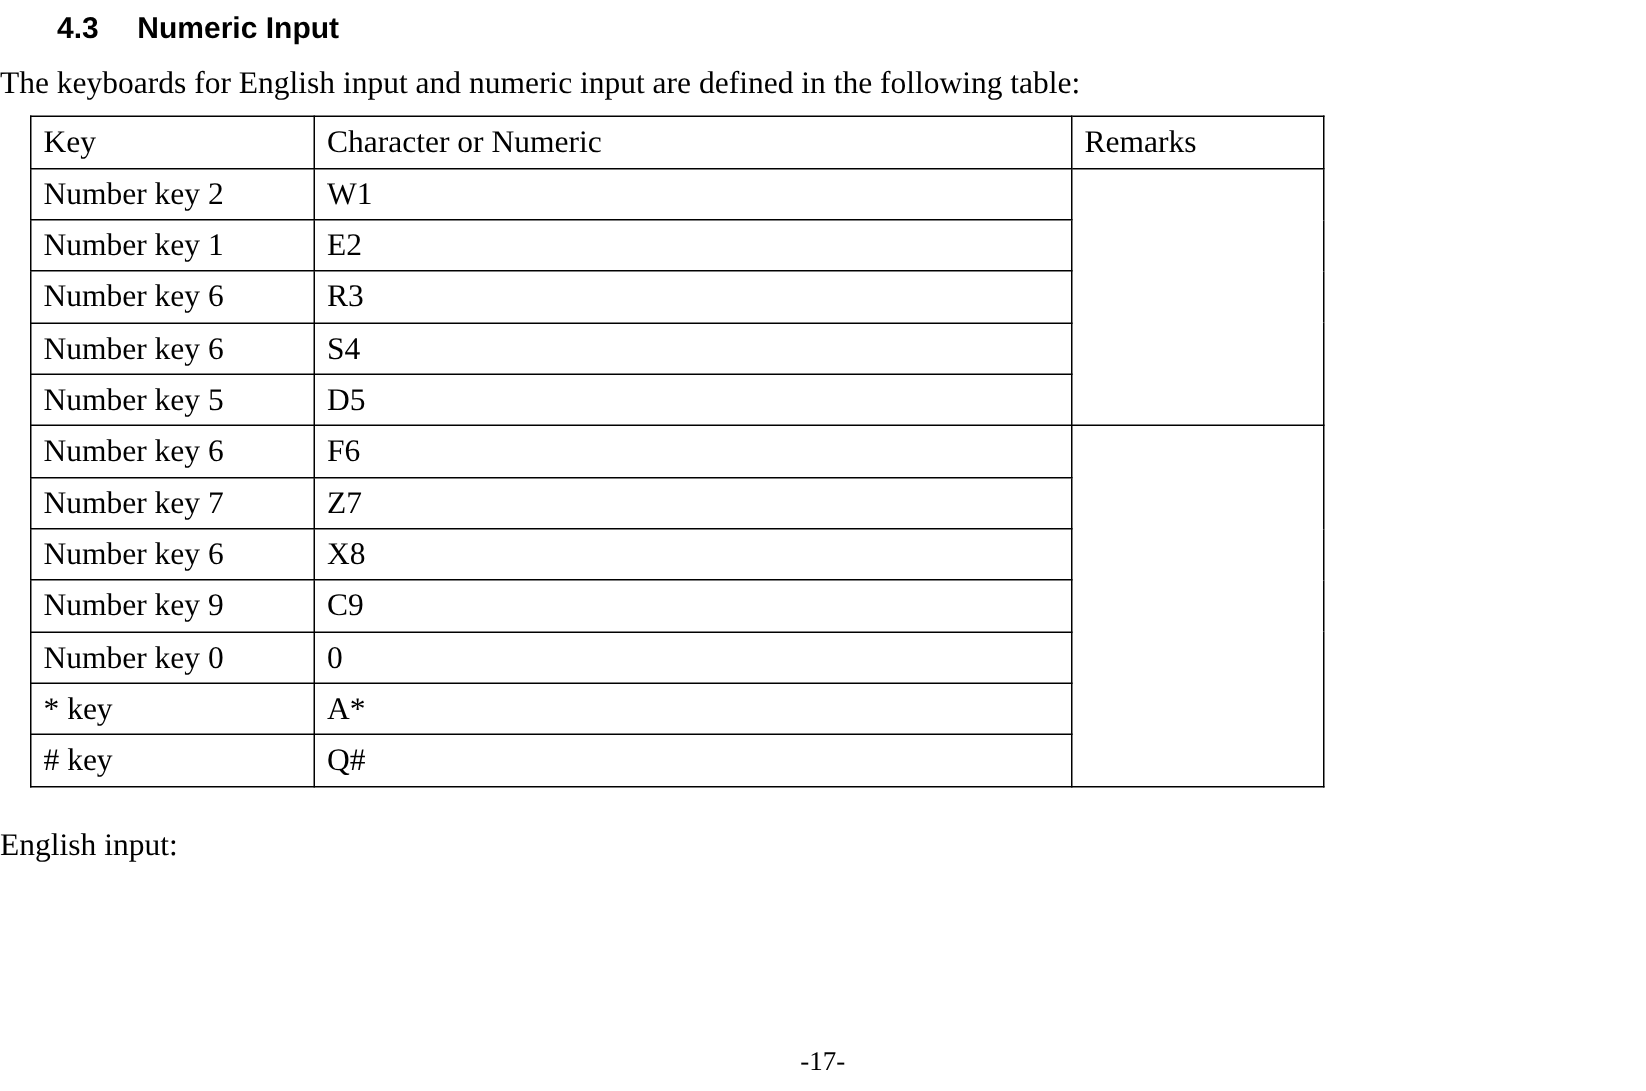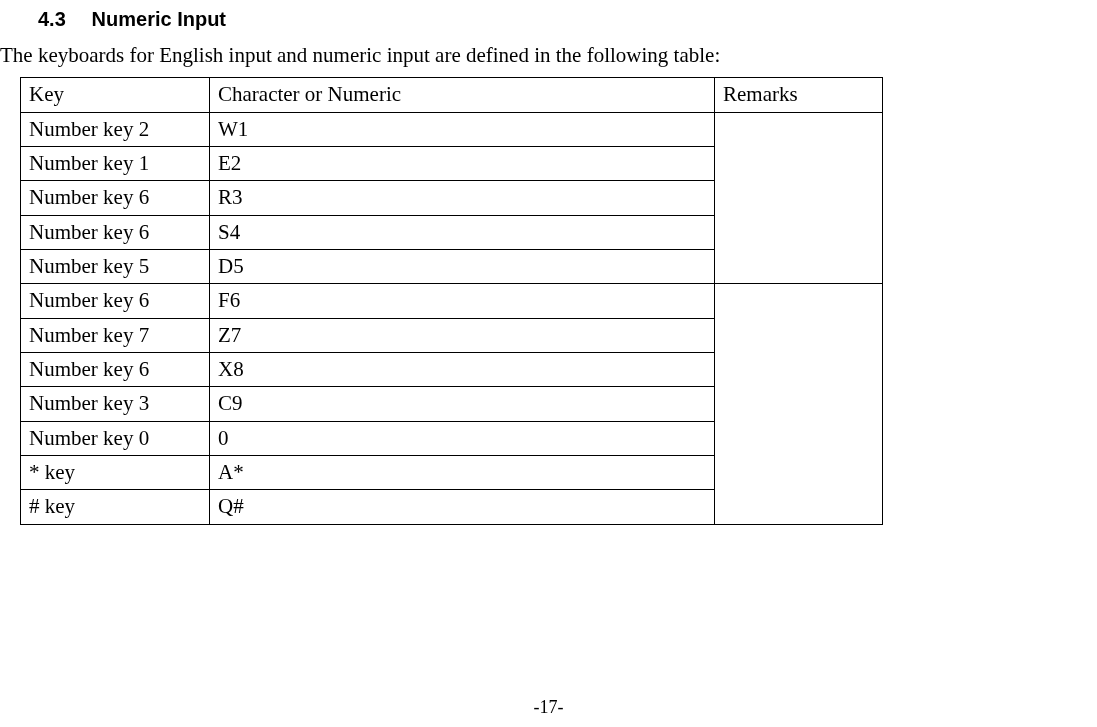--- a/index.html
+++ b/index.html
@@ -132,36 +132,37 @@
       </tr>
       <tr>
         <td>Number key 7</td>
         <td>Z7</td>
       </tr>
       <tr>
         <td>Number key 6</td>
         <td>X8</td>
       </tr>
       <tr>
-        <td>Number key 3</td>
+        <td>Number key 9</td>
         <td>C9</td>
       </tr>
       <tr>
         <td>Number key 0</td>
         <td>0</td>
       </tr>
       <tr>
         <td>* key</td>
         <td>A*</td>
       </tr>
       <tr>
         <td># key</td>
         <td>Q#</td>
       </tr>
     </tbody>
       </table>
 
+    <p class="english-input">English input:</p>
   </div>
 
   <div class="footer">
     <span>-17-</span>
   </div>
 </div>
 
 </body></html>

